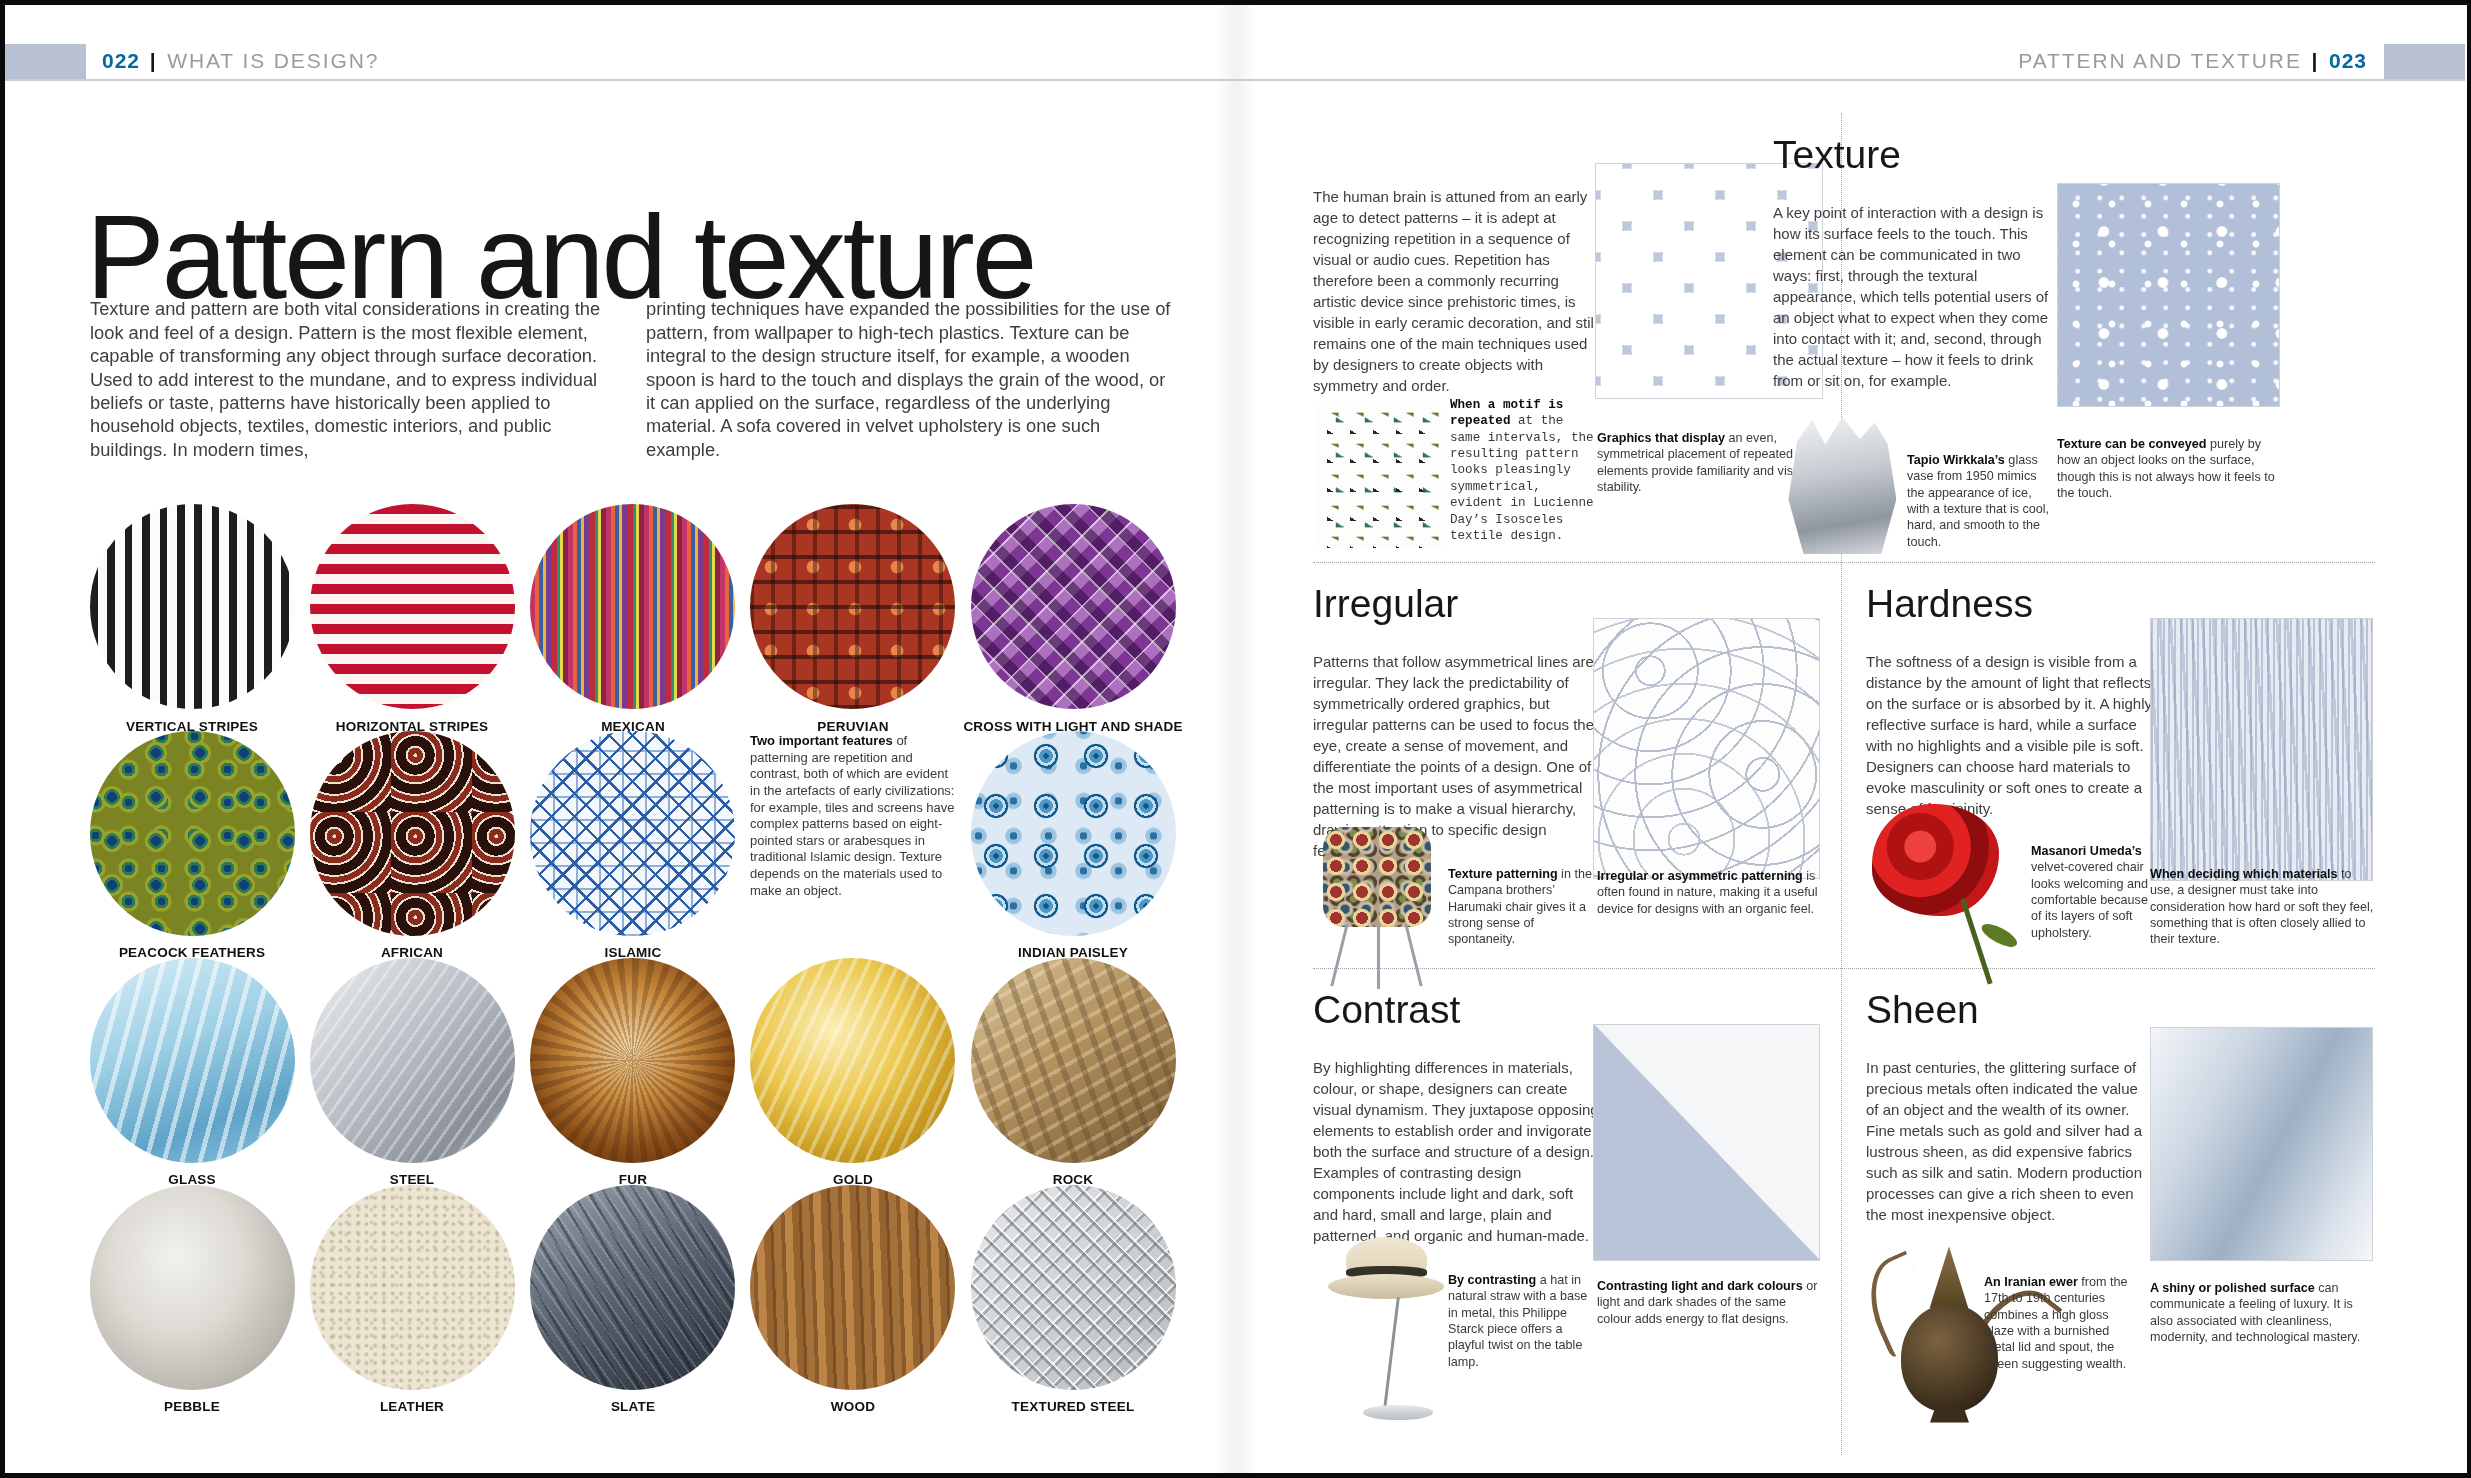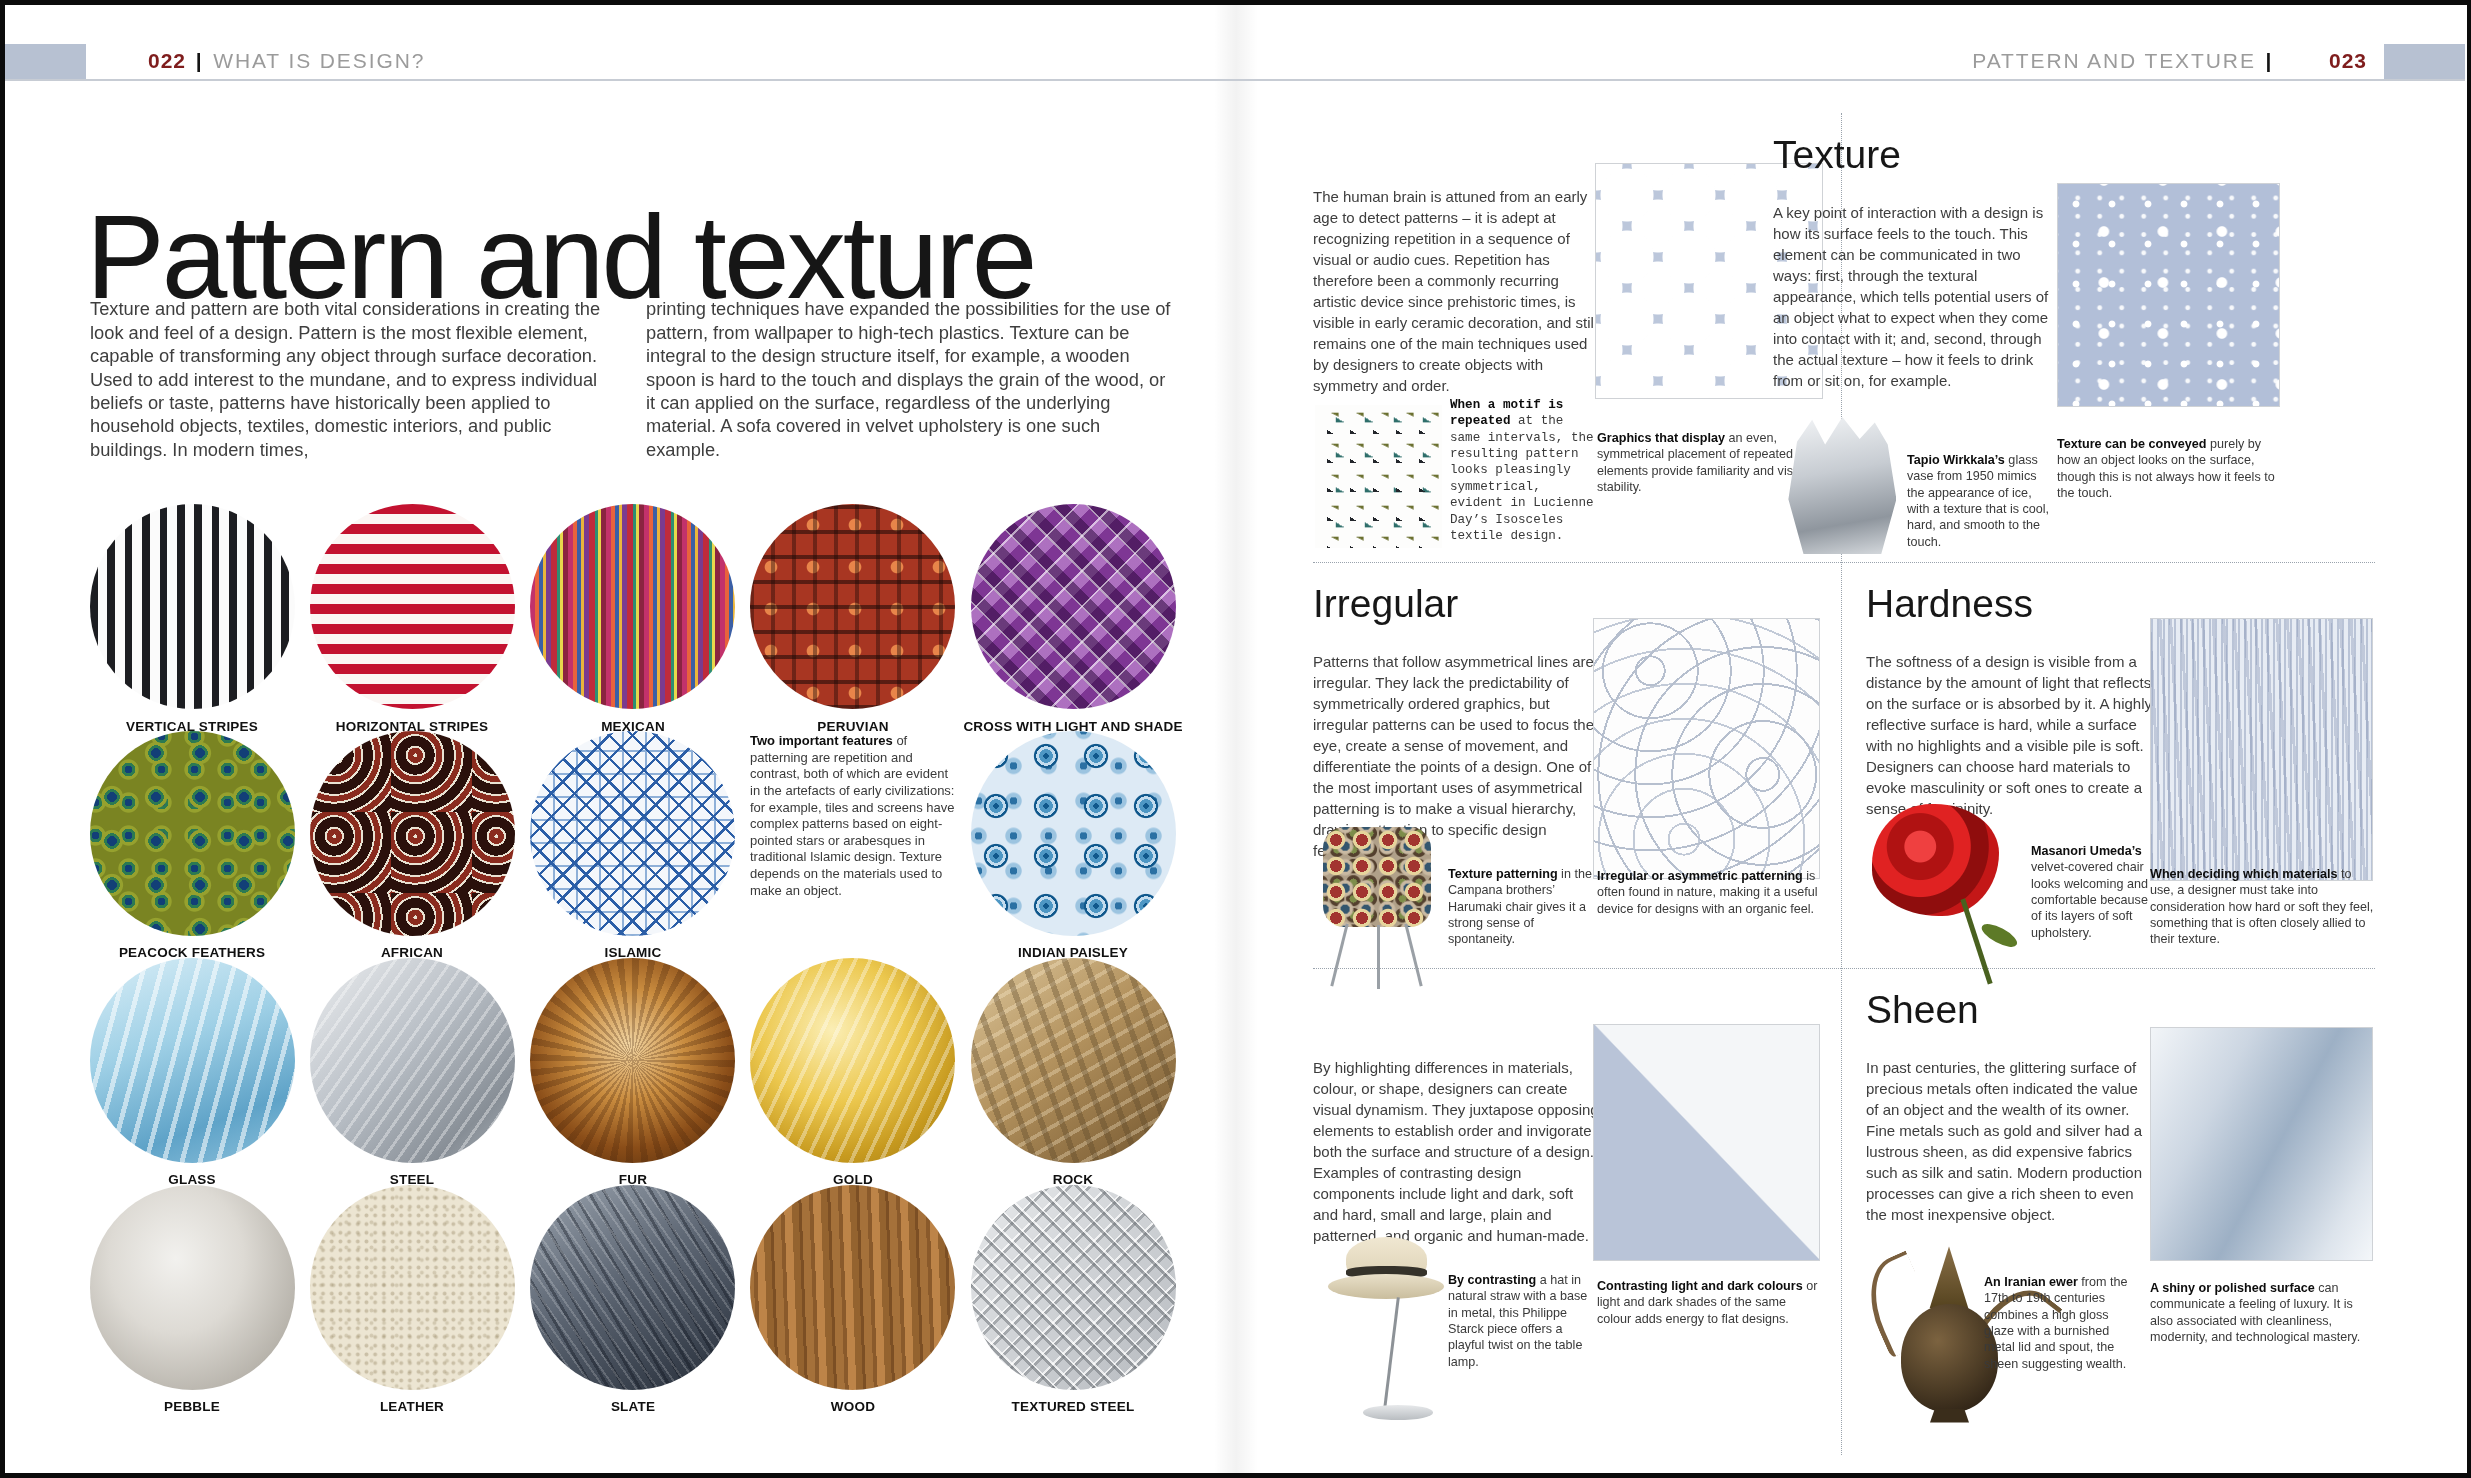--- a/index.html
+++ b/index.html
@@ -4,21 +4,21 @@
 <style>
   html,body{margin:0;padding:0;background:#9a9a9a;font-family:"Liberation Sans",sans-serif;}
   .spread{position:relative;width:2472px;height:1478px;background:#fff;box-sizing:border-box;
           border:5.8px solid #0b0b0b;overflow:hidden;}
   .abs{position:absolute;}
 
   
   .hdr-tab{position:absolute;top:39px;width:81px;height:35px;background:#b7c1d2;}
   .hdr-rule{position:absolute;top:74px;left:0;width:2460px;height:1.9px;background:#c7ccd4;}
   .hdr-text{position:absolute;top:44px;font-size:21px;letter-spacing:1.9px;color:#9b9b9b;white-space:nowrap;}
-  .hdr-text b{color:#7f1d1d;letter-spacing:1px;margin-left:46px;}
+  .hdr-text b{color:#0369a1;letter-spacing:1px;}
   .hdr-text .bar{color:#141414;font-weight:bold;padding:0 9.7px;}
 
   
   .page-title{position:absolute;left:81px;top:114px;font-size:118px;font-weight:200;
               letter-spacing:-2.9px;color:#161616;line-height:1;}
   .intro{position:absolute;top:274px;width:529px;font-size:18.3px;line-height:1.28;color:#3e3e3e;}
   .sw{position:absolute;width:205px;height:205px;border-radius:50%;}
   .sw-label{position:absolute;width:220px;text-align:center;font-weight:bold;font-size:13.5px;
             letter-spacing:0.2px;color:#101010;}
   .callout{position:absolute;font-size:13px;line-height:1.28;color:#3a3a3a;}
@@ -255,20 +255,21 @@
     <div class="obj" style="left:0;top:220px;width:169px;height:179px;">
       <div class="rose"></div>
       <div class="rose-stem"></div>
       <div class="rose-leaf"></div>
     </div>
     <div class="cap" style="left:165px;top:259px;width:121px;"><b>Masanori Umeda’s</b><span> velvet-covered chair looks welcoming and comfortable because of its layers of soft upholstery.</span></div>
     <div class="cap" style="left:284px;top:282px;width:226px;"><b>When deciding which materials</b><span> to use, a designer must take into consideration how hard or soft they feel, something that is often closely allied to their texture.</span></div>
   </div>
 
   <div class="section" style="left:1308px;top:985px;height:444px;">
+    <h2>Contrast</h2>
     <p class="body">By highlighting differences in materials, colour, or shape, designers can create visual dynamism. They juxtapose opposing elements to establish order and invigorate both the surface and structure of a design. Examples of contrasting design components include light and dark, soft and hard, small and large, plain and patterned, and organic and human-made.</p>
     <div class="abs framed img-diagonal" style="left:280px;top:34px;width:227px;height:237px;"></div>
     <div class="obj" style="left:0;top:243px;width:147px;height:193px;">
       <div class="hat-crown"></div>
       <div class="hat-band"></div>
       <div class="hat-brim"></div>
       <div class="lamp-stem"></div>
       <div class="lamp-base"></div>
     </div>
     <div class="cap" style="left:135px;top:282px;width:147px;"><b>By contrasting</b><span> a hat in natural straw with a base in metal, this Philippe Starck piece offers a playful twist on the table lamp.</span></div>

